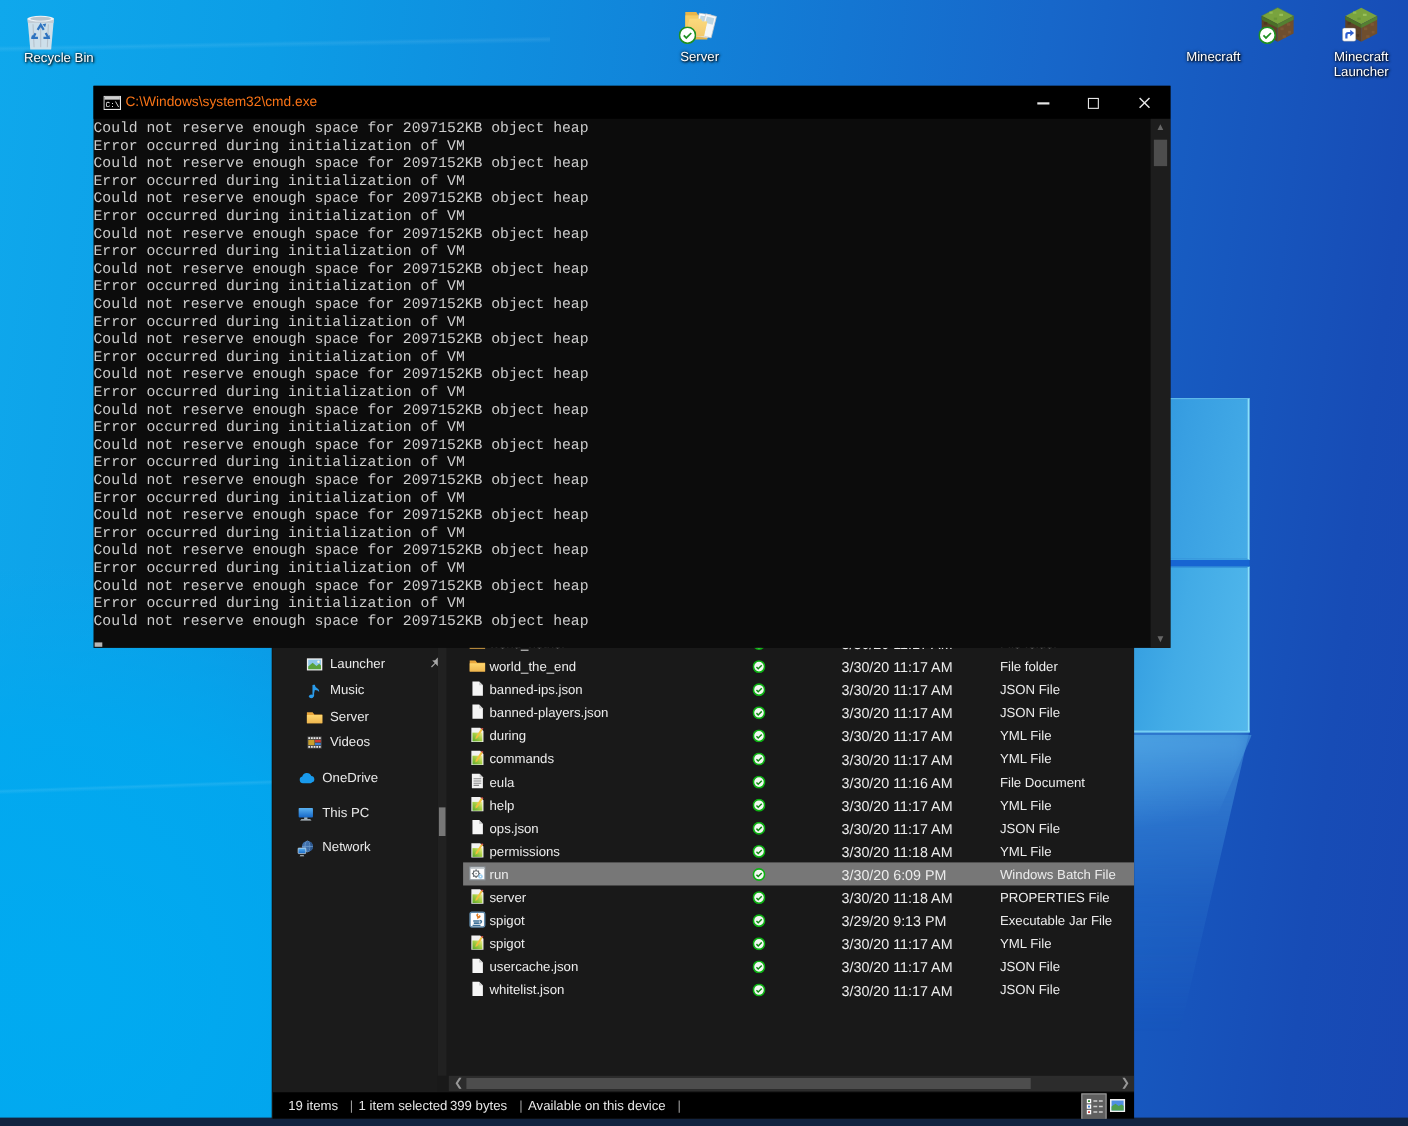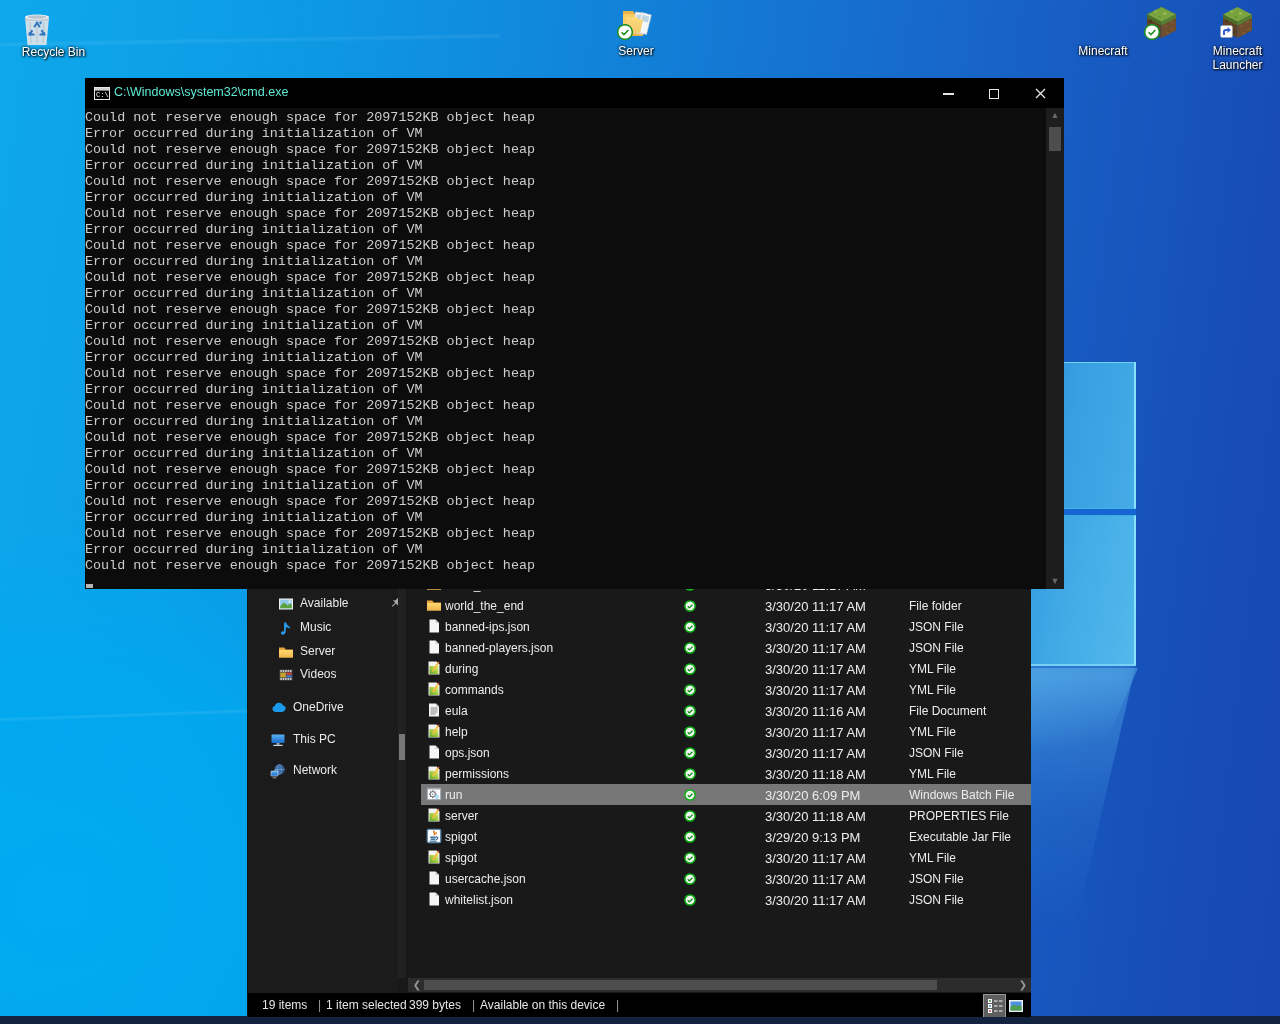--- a/index.html
+++ b/index.html
@@ -286,21 +286,21 @@
     <div class="dlabel" style="left:1200px;top:44px;width:75px;">Minecraft Launcher</div>
   </div>
 
   <div class="abs" style="left:247px;top:585px;width:2px;height:432px;background:#161412;"></div>
   <div class="abs" id="explorer">
     <div class="abs" style="left:0;top:0;width:150px;height:408px;background:#1b1b1b;"></div>
     <div id="navpane">
       <svg class="nicon" style="left:30px;top:11px" width="16" height="16">
           <use href="#pic16"></use>
         </svg>
-      <div class="ntext" style="left:52px;top:11px">Available</div>
+      <div class="ntext" style="left:52px;top:11px">Launcher</div>
       <svg class="nicon" style="left:143px;top:12px" width="11" height="11">
           <use href="#pin16"></use>
         </svg>
       <svg class="nicon" style="left:30px;top:35px" width="16" height="16">
           <use href="#music16"></use>
         </svg>
       <div class="ntext" style="left:52px;top:35px">Music</div>
       <svg class="nicon" style="left:30px;top:59px" width="16" height="16">
           <use href="#folder16"></use>
         </svg>
@@ -547,21 +547,21 @@
     </div>
   </div>
 
   <div class="abs" id="cmd">
     <div class="abs" id="cmdtitle">
       <svg class="abs" style="left:9px;top:9px" width="16" height="13" viewBox="0 0 16 13">
         <rect x="0.5" y="0.5" width="15" height="12" fill="#000" stroke="#e8e8e8"></rect>
         <rect x="1" y="1" width="14" height="2.6" fill="#d0d0d0"></rect>
         <text x="2" y="10" font-family="Liberation Mono,monospace" font-size="7" fill="#fff">C:\</text>
       </svg>
-      <div class="abs" style="left:29px;top:7px;font-size:12.5px;color:#5eead4;">C:\Windows\system32\cmd.exe</div>
+      <div class="abs" style="left:29px;top:7px;font-size:12.5px;color:#f97316;">C:\Windows\system32\cmd.exe</div>
       <div class="abs" style="left:858px;top:15px;width:11px;height:1.5px;background:#e6e6e6;"></div>
       <div class="abs" style="left:904px;top:11px;width:8px;height:8px;border:1.2px solid #e6e6e6;"></div>
       <svg class="abs" style="left:950px;top:10px" width="11" height="11" viewBox="0 0 11 11">
         <path d="M1 1 L10 10 M10 1 L1 10" stroke="#e6e6e6" stroke-width="1.3"></path>
       </svg>
     </div>
     <div class="abs" id="cmdtext">Could not reserve enough space for 2097152KB object heap
 Error occurred during initialization of VM
 Could not reserve enough space for 2097152KB object heap
 Error occurred during initialization of VM

